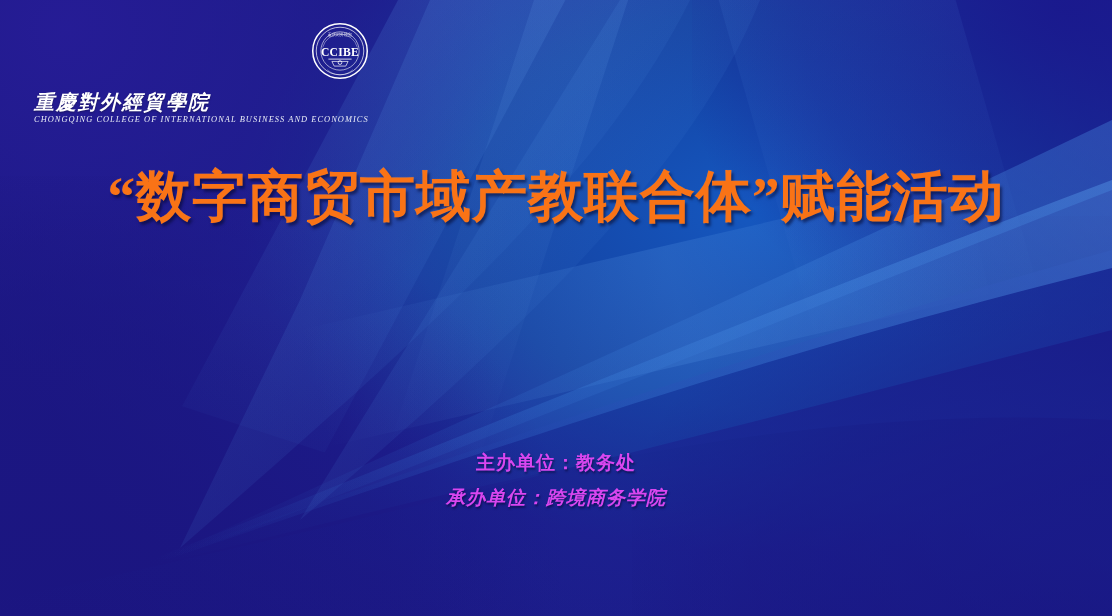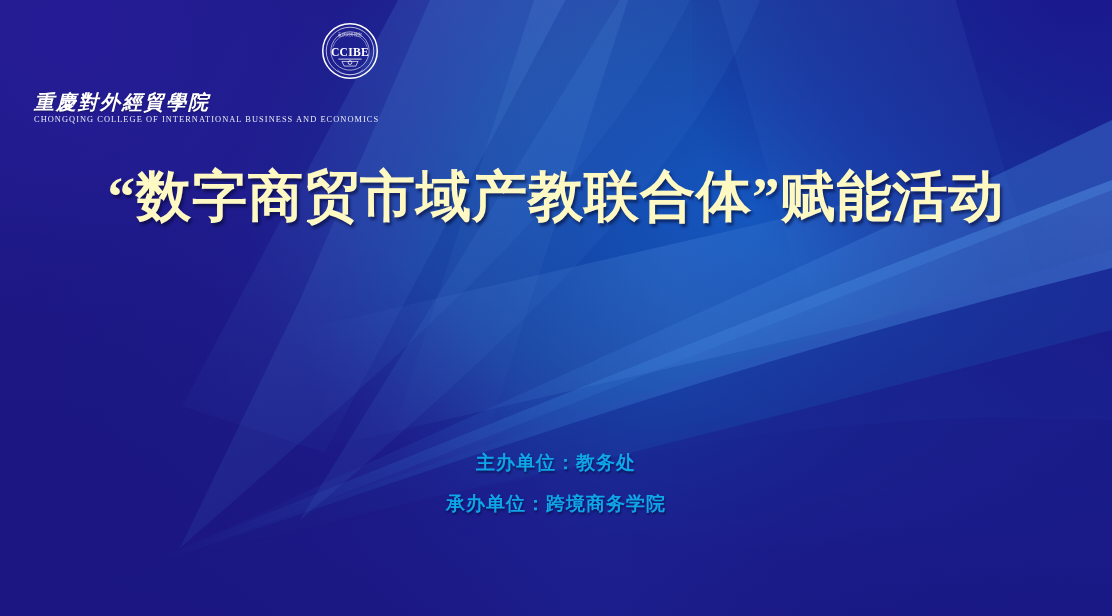--- a/index.html
+++ b/index.html
@@ -126,32 +126,33 @@
     text-shadow: 0 1px 2px rgba(0,0,0,0.35);
   }
   .logo-en {
     margin-top: 3px;
     font-size: 8.4px;
     line-height: 1;
     color: #e9ecf7;
     letter-spacing: 1.05px;
     white-space: nowrap;
     font-family: "Liberation Serif", "DejaVu Serif", serif;
+    font-style: italic;
   }
 
   
   #title-block {
     position: absolute;
     left: 0;
     top: 152px;
     width: 1112px;
     text-align: center;
   }
   .title-line {
-    color: #fef9c3;
+    color: #f97316;
     font-size: 55px;
     line-height: 90px;
     letter-spacing: 1px;
     font-weight: bold;
     white-space: nowrap;
     font-family: "Liberation Serif", "DejaVu Serif", serif;
     text-shadow:
       2px 3px 3px rgba(3,6,40,0.55),
       0 0 1px rgba(255,255,255,0.25);
   }
@@ -161,31 +162,32 @@
 
   
   #organizers {
     position: absolute;
     left: 0;
     top: 452px;
     width: 1112px;
     text-align: center;
   }
   .org-line {
-    color: #0ea5e9;
+    color: #d946ef;
     font-size: 19px;
     line-height: 22px;
     font-weight: bold;
     letter-spacing: 1px;
     white-space: nowrap;
     font-family: "Liberation Serif", "DejaVu Serif", serif;
     text-shadow: 1px 2px 2px rgba(3,6,40,0.5);
   }
   .org-line.second {
-    margin-top: 19px;
+    margin-top: 13px;
+    font-style: italic;
   }
 </style>
 </head>
 <body>
 
 <div id="slide">
 
   <div class="bg-base"></div>
   <div class="bg-corner-tl"></div>
   <div class="bg-corner-tr"></div>

